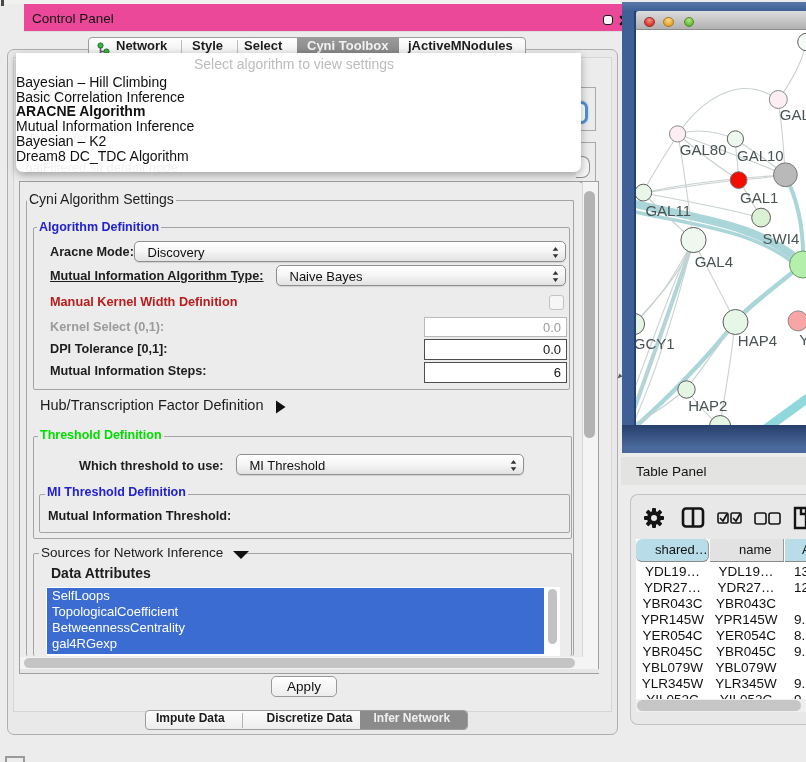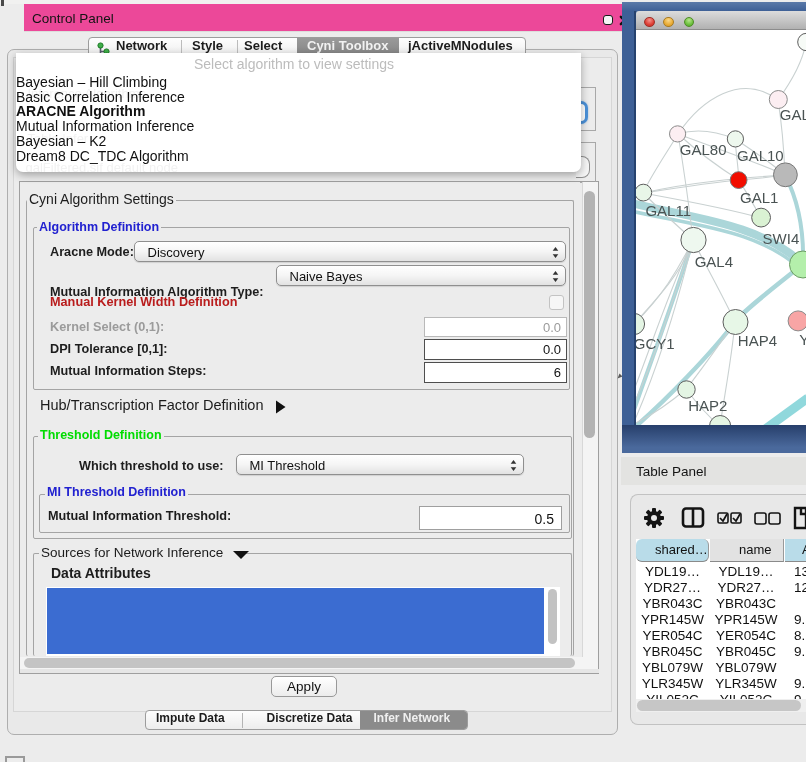--- a/index.html
+++ b/index.html
@@ -52,21 +52,21 @@
   <div class="gtitle" style="left:37px;top:220px;color:#2121d0;font-weight:bold;">Algorithm Definition</div>
 
   <span class="lbl abs" style="left:50px;top:245px;">Aracne Mode:</span>
   <div class="combo" style="left:134px;top:241px;width:432px;height:21px;">
     <span class="ctext">Discovery</span>
     <svg class="arr2" width="7" height="11" viewBox="0 0 7 11">
         <path d="M3.5 0 L6.3 3.7 L0.7 3.7 Z M3.5 11 L6.3 7.3 L0.7 7.3 Z" fill="#333"></path>
       </svg>
   </div>
 
-  <span class="lbl abs" style="left:50px;top:285px;">Mutual Information Algorithm Type:</span>
+  <span class="lbl abs" style="left:50px;top:269px;text-decoration:underline;">Mutual Information Algorithm Type:</span>
   <div class="combo" style="left:276px;top:265px;width:290px;height:21px;">
     <span class="ctext">Naive Bayes</span>
     <svg class="arr2" width="7" height="11" viewBox="0 0 7 11">
         <path d="M3.5 0 L6.3 3.7 L0.7 3.7 Z M3.5 11 L6.3 7.3 L0.7 7.3 Z" fill="#333"></path>
       </svg>
   </div>
 
   <span class="lbl abs" style="left:50px;top:295px;color:#b91c1c;">Manual Kernel Width Definition</span>
   <div class="abs" style="left:549px;top:295px;width:15px;height:15px;border:1px solid #c3c3c3;border-radius:3px;background:#f6f6f6;"></div>
 
@@ -92,32 +92,32 @@
     <span class="ctext">MI Threshold</span>
     <svg class="arr2" width="7" height="11" viewBox="0 0 7 11">
         <path d="M3.5 0 L6.3 3.7 L0.7 3.7 Z M3.5 11 L6.3 7.3 L0.7 7.3 Z" fill="#333"></path>
       </svg>
   </div>
 
   <div class="gbox" style="left:39px;top:494px;width:531px;height:39px;"></div>
   <div class="gtitle" style="left:45px;top:485px;color:#2121d0;font-weight:bold;">MI Threshold Definition</div>
 
   <span class="lbl abs" style="left:48px;top:509px;">Mutual Information Threshold:</span>
-  <div class="field" style="left:419px;top:506px;width:143px;height:24px;border-color:#9f9f9f;padding:4px 7px 0 0;font-size:14px;">0.5</div>
 
   <div class="gbox" style="left:33px;top:553px;width:539px;height:103px;border-bottom:none;"></div>
   <div class="gtitle" style="left:39px;top:545px;color:#1b1b1b;font-size:13.5px;">Sources for Network Inference&nbsp;&nbsp;&nbsp;&nbsp;</div>
   <svg class="abs" style="left:232px;top:550px;" width="18" height="10" viewBox="0 0 18 10">
       <path d="M1 1 L17 1 L9 9 Z" fill="#111"></path>
     </svg>
 
   <span class="lbl abs" style="left:35px;top:565px;font-size:14px;padding-left:16px;">Data Attributes</span>
 
   <div class="abs" style="left:46px;top:587px;width:514px;height:69px;background:#ffffff;"></div>
   <div class="abs" style="left:47px;top:588px;width:497px;height:66px;background:#3b6cd1;"></div>
+  <div class="abs" style="left:52px;top:588.3px;font-size:13px;color:#fff;line-height:15.8px;">SelfLoops<br>TopologicalCoefficient<br>BetweennessCentrality<br>gal4RGexp</div>
   <div class="abs" style="left:548px;top:589px;width:9px;height:55px;background:#c2c2c2;border-radius:5px;"></div>
 </div>
 
 <div class="abs" style="left:580px;top:87px;width:16px;height:44px;border:1px solid #a8a8a8;border-left:none;"></div>
 <div class="abs" style="left:577px;top:101px;width:11px;height:23px;border:3px solid #4a90d8;border-left:none;border-radius:0 7px 7px 0;background:#fff;box-shadow:0 0 2px rgba(74,144,216,0.5);"></div>
 <div class="abs" style="left:580px;top:142px;width:16px;height:41px;border:1px solid #a8a8a8;border-left:none;"></div>
 <div class="abs" style="left:576px;top:156px;width:14px;height:22px;border:1.5px solid #8f8f8f;border-left:none;border-radius:0 8px 8px 0;background:#f6f6f6;"></div>
 
 <div class="abs" style="left:582px;top:182px;width:16px;height:475px;background:#f4f4f4;border-left:1px solid #d8d8d8;"></div>
 <div class="abs" style="left:584px;top:191px;width:11px;height:247px;background:#b3b3b3;border-radius:6px;"></div>

